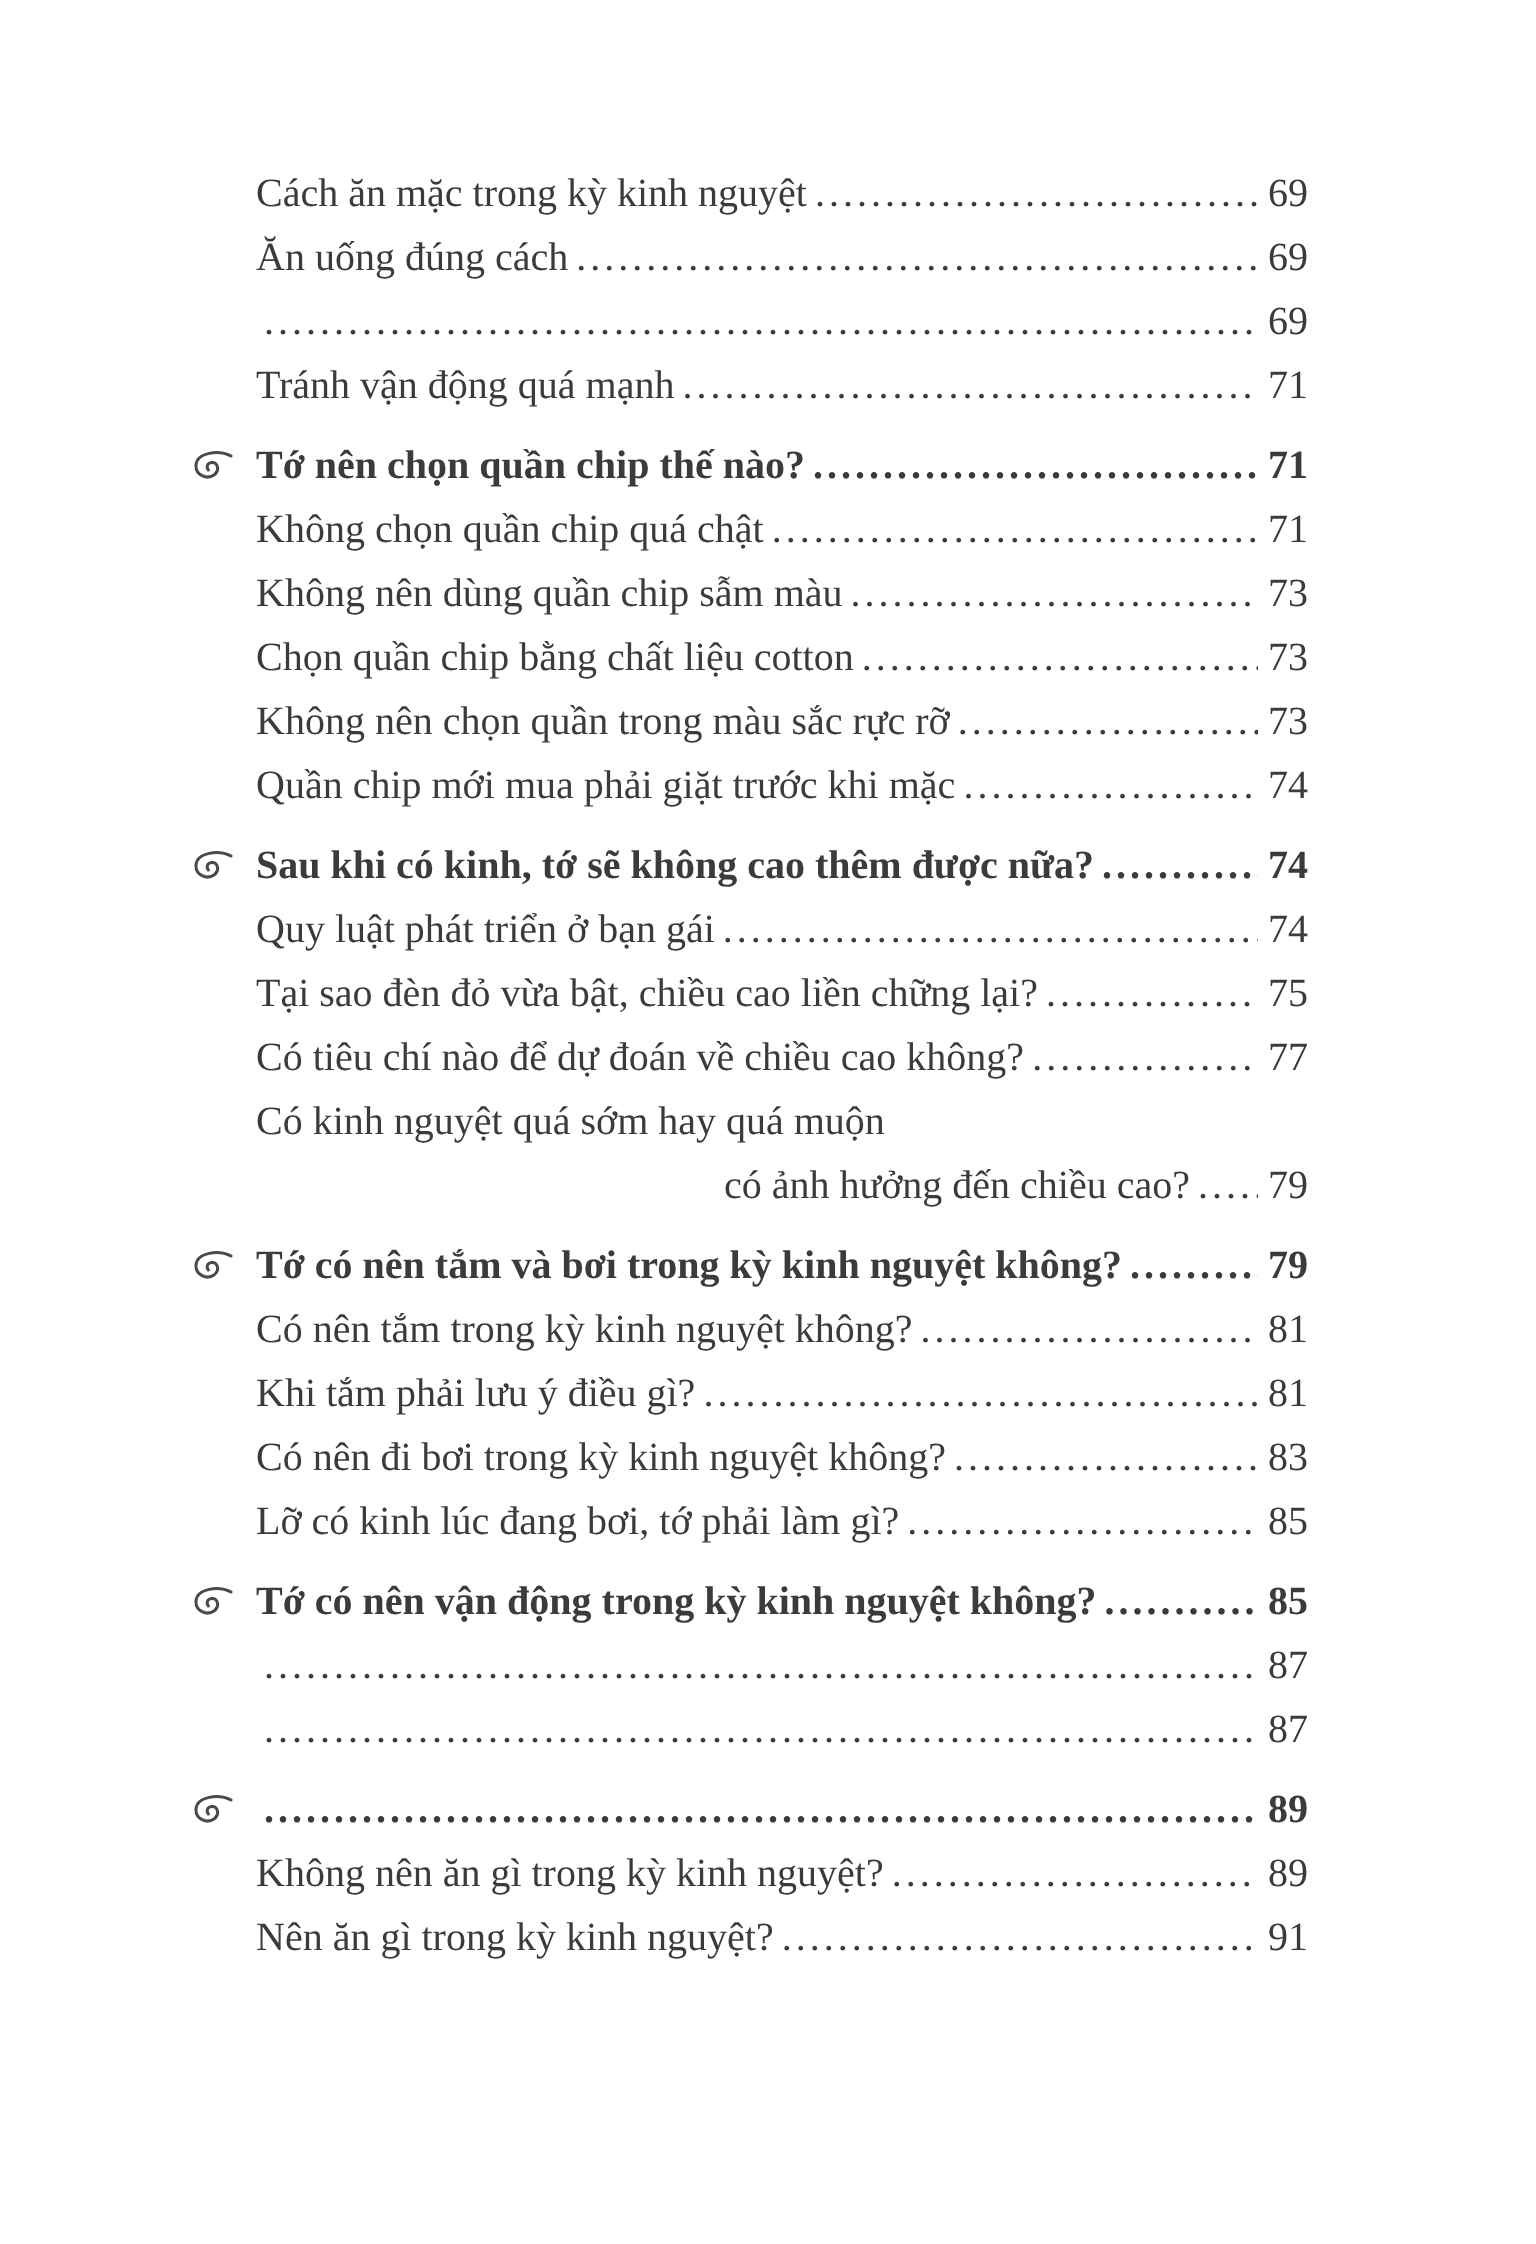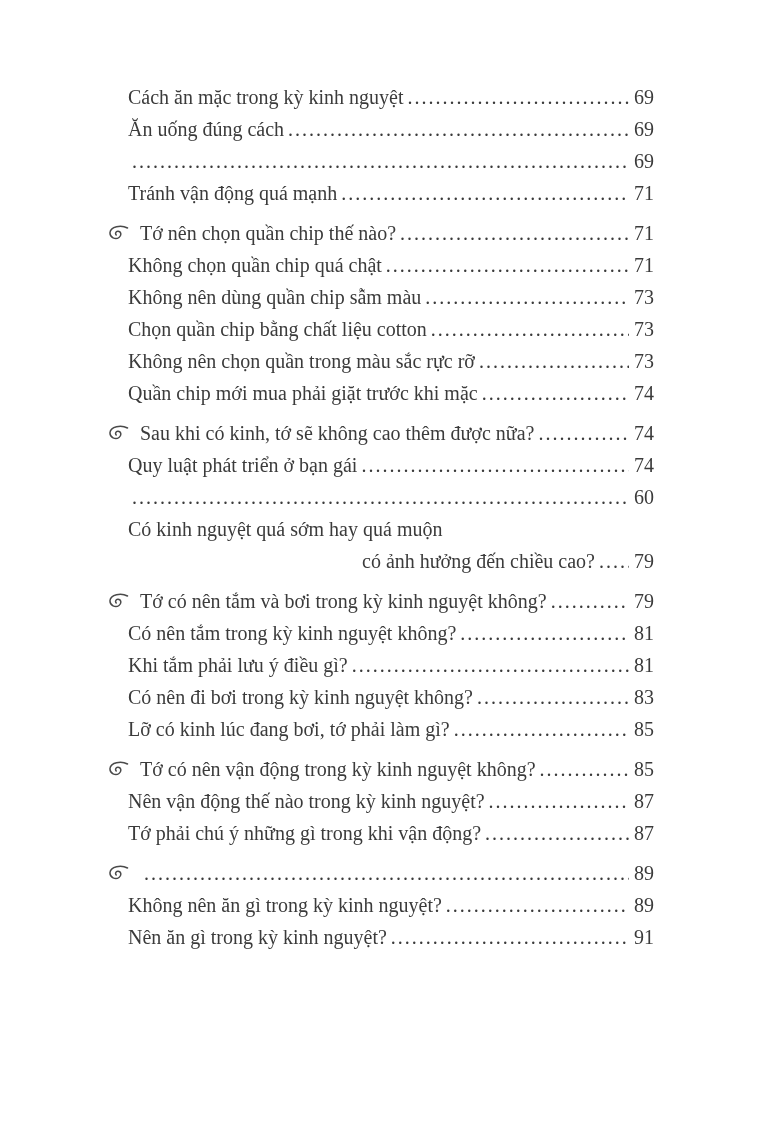--- a/index.html
+++ b/index.html
@@ -17,23 +17,22 @@
   }
   .row {
     display: flex;
     align-items: baseline;
     position: relative;
     font-size: 20px;
     line-height: 26px;
     margin-bottom: 6px;
   }
   .row.section {
-    font-weight: normal;
+    font-weight: bold;
     margin-top: 14px;
-    margin-left: 12px;
   }
   .bullet {
     position: absolute;
     left: -33px;
     top: 5px;
     width: 22px;
     height: 16px;
   }
   .bullet svg { display: block; width: 22px; height: 16px; }
   .label { white-space: nowrap; }
@@ -129,22 +128,28 @@
         <span class="label">Sau khi có kinh, tớ sẽ không cao thêm được nữa?</span>
         <span class="leader"></span>
         <span class="pagenum">74</span>
       </div>
       <div class="row sub">
         <span class="label">Quy luật phát triển ở bạn gái</span>
         <span class="leader"></span>
         <span class="pagenum">74</span>
       </div>
       <div class="row sub">
-        <span class="leader"></span>
-        <span class="pagenum">60</span>
+        <span class="label">Tại sao đèn đỏ vừa bật, chiều cao liền chững lại?</span>
+        <span class="leader"></span>
+        <span class="pagenum">75</span>
+      </div>
+      <div class="row sub">
+        <span class="label">Có tiêu chí nào để dự đoán về chiều cao không?</span>
+        <span class="leader"></span>
+        <span class="pagenum">77</span>
       </div>
       <div class="row sub cont-first">
         <span class="label">Có kinh nguyệt quá sớm hay quá muộn</span>
       </div>
       <div class="row sub cont-second">
         <span class="label">có ảnh hưởng đến chiều cao?</span>
         <span class="leader short"></span>
         <span class="pagenum">79</span>
       </div>
       <div class="row section">
@@ -181,26 +186,24 @@
         <span class="bullet">
           <svg viewBox="0 0 22 16" xmlns="http://www.w3.org/2000/svg">
             <path d="M20.5 3 C14 -0.5, 3.5 1.5, 3 7.5 C2.6 12.5, 8.5 15, 12 12.5 C15 10.3, 14 6, 10.8 6.2 C8.6 6.4, 8 8.6, 9.2 10" fill="none" stroke="#4a4a4a" stroke-width="1.5" stroke-linecap="round"></path>
           </svg>
         </span>
         <span class="label">Tớ có nên vận động trong kỳ kinh nguyệt không?</span>
         <span class="leader"></span>
         <span class="pagenum">85</span>
       </div>
       <div class="row sub">
-        <span class="label">Nên vận động thế nào trong kỳ kinh nguyệt?</span>
         <span class="leader"></span>
         <span class="pagenum">87</span>
       </div>
       <div class="row sub">
-        <span class="label">Tớ phải chú ý những gì trong khi vận động?</span>
         <span class="leader"></span>
         <span class="pagenum">87</span>
       </div>
       <div class="row section">
         <span class="bullet">
           <svg viewBox="0 0 22 16" xmlns="http://www.w3.org/2000/svg">
             <path d="M20.5 3 C14 -0.5, 3.5 1.5, 3 7.5 C2.6 12.5, 8.5 15, 12 12.5 C15 10.3, 14 6, 10.8 6.2 C8.6 6.4, 8 8.6, 9.2 10" fill="none" stroke="#4a4a4a" stroke-width="1.5" stroke-linecap="round"></path>
           </svg>
         </span>
         <span class="leader"></span>

